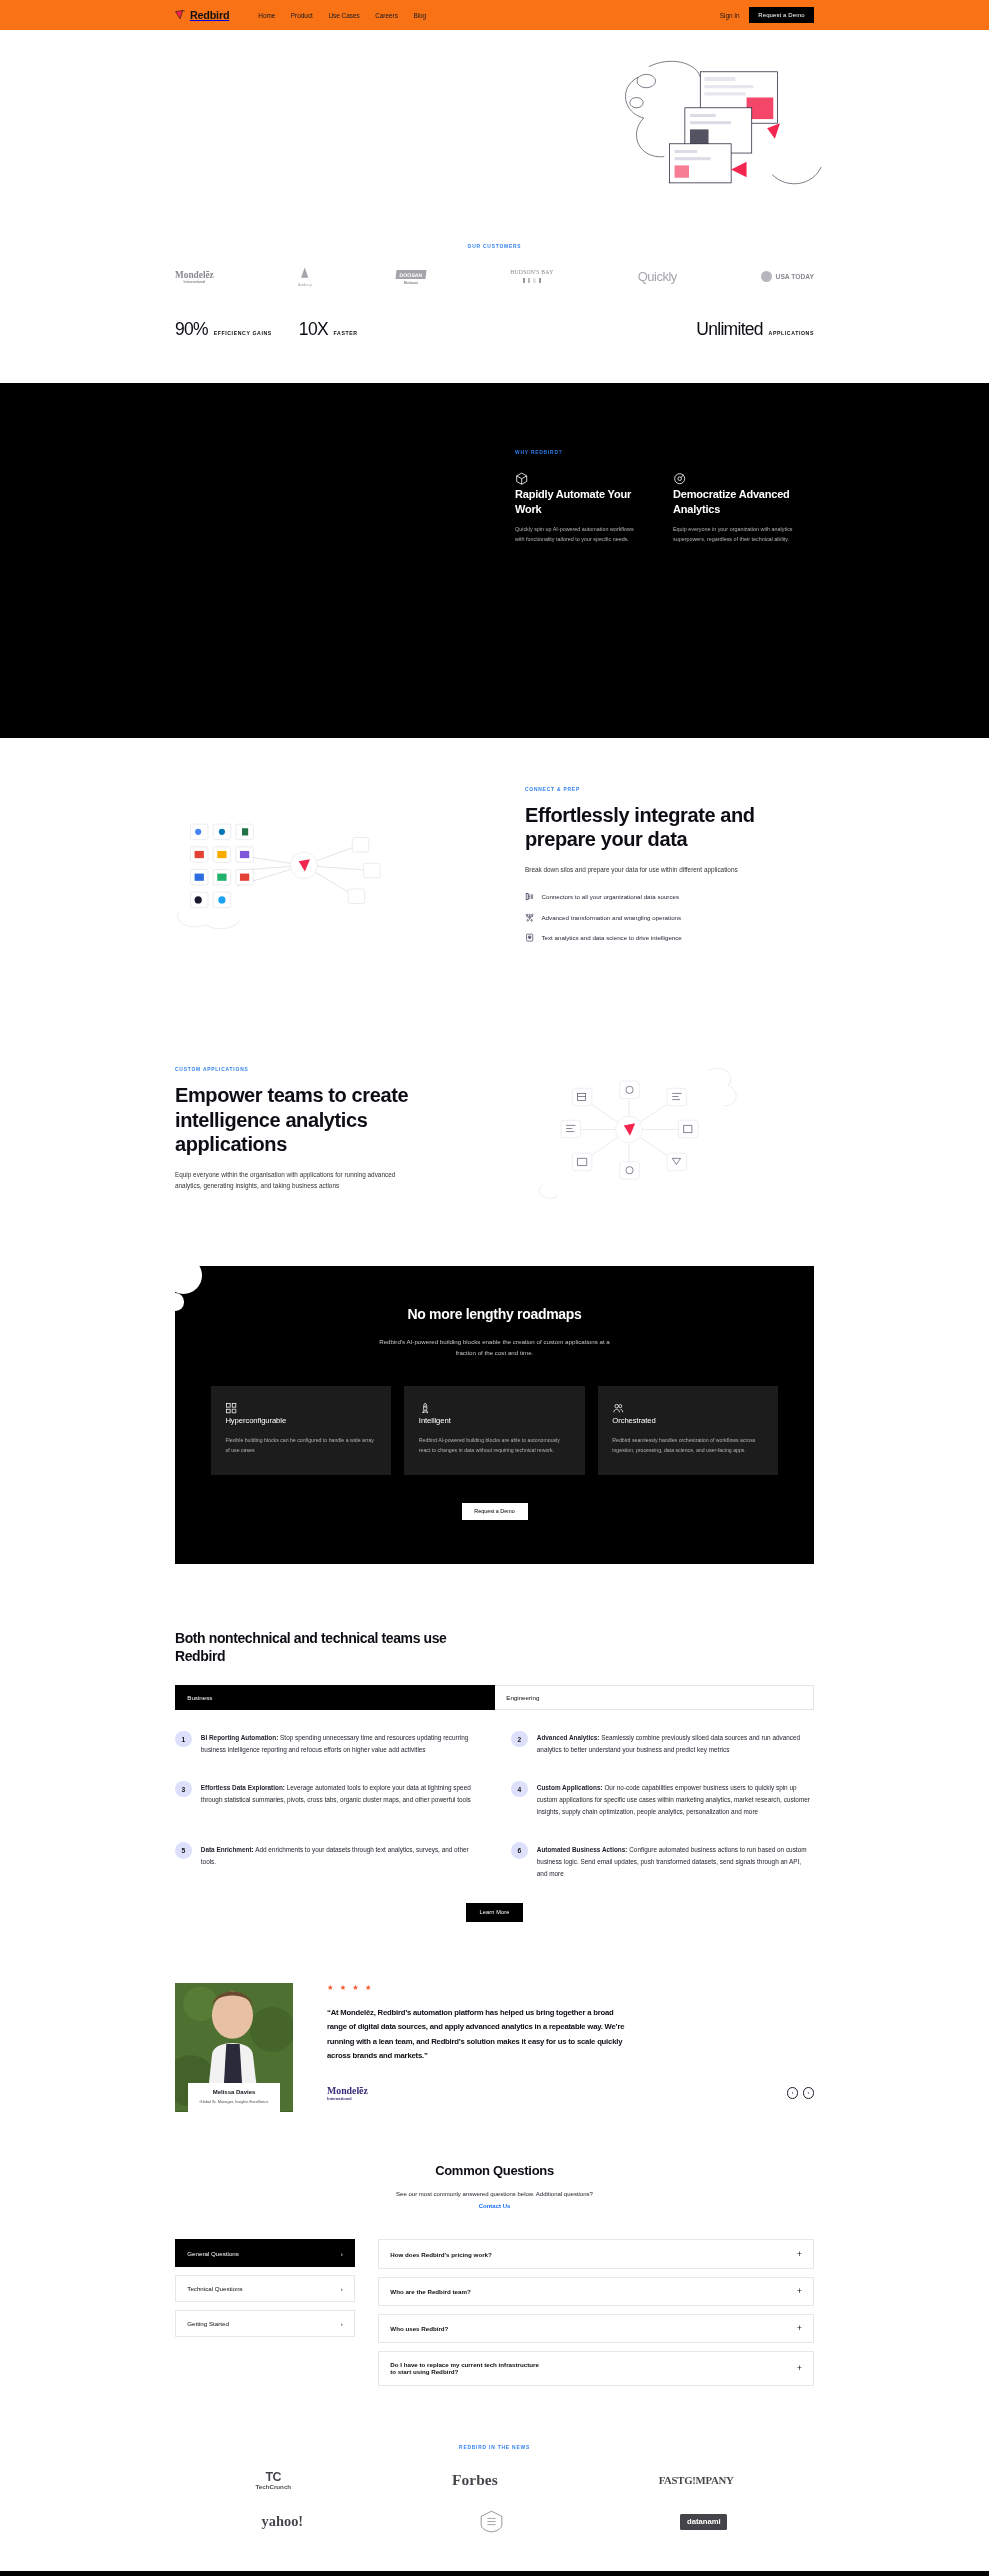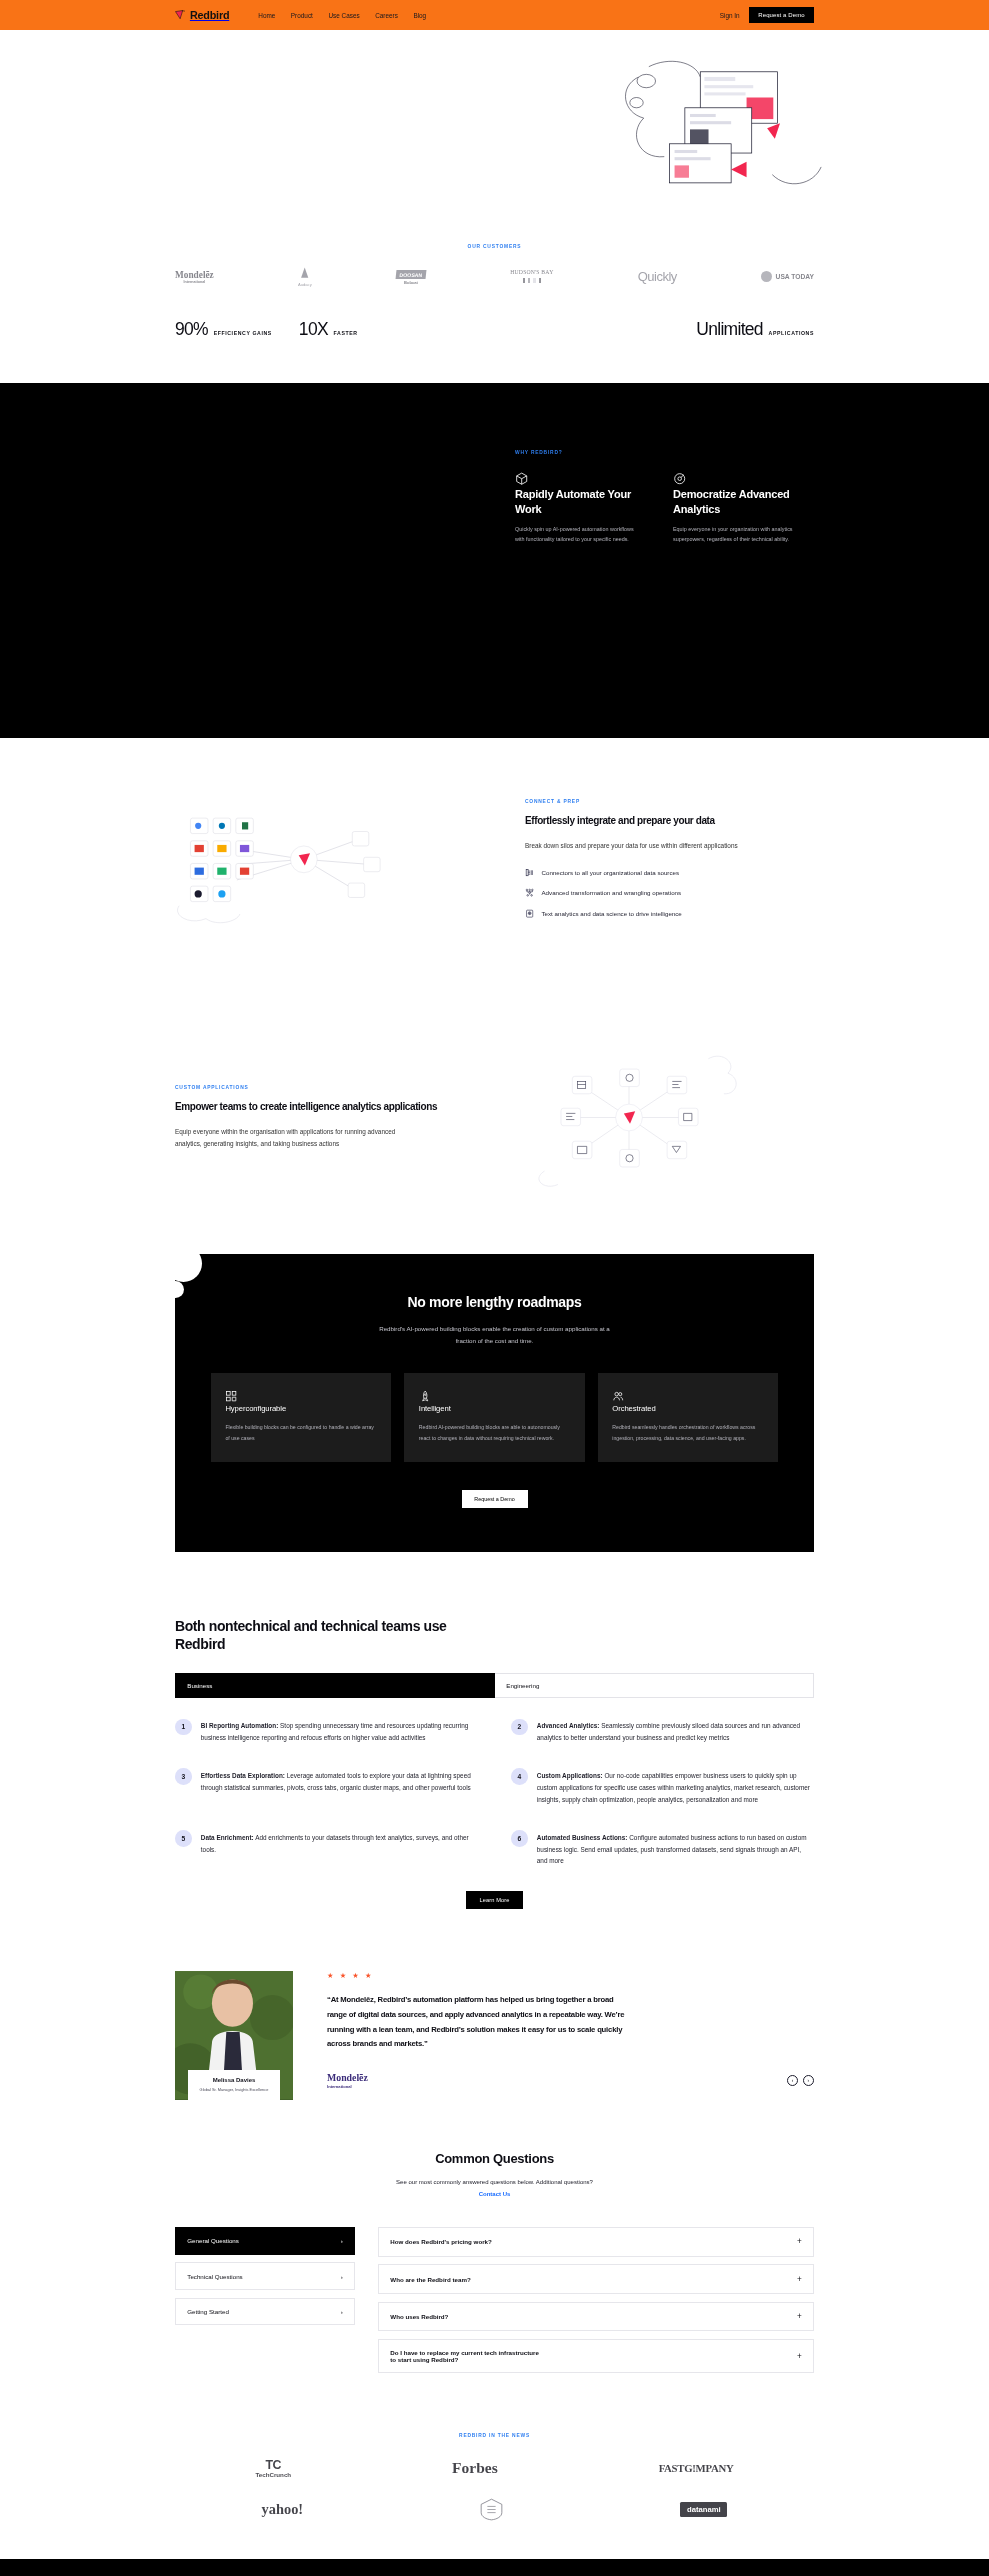--- a/index.html
+++ b/index.html
@@ -75,21 +75,21 @@
   .why-col { width:129px; }
   .why-icon { width:13.4px; height:13.4px; margin-bottom:11.3px; }
   .why-col h3 { font-size:11px; font-weight:700; line-height:1.35; letter-spacing:-0.2px; }
   .why-col p { margin-top:7.2px; font-size:5.4px; line-height:1.85; color:#b3b3bb; }
 
   
   .feature { padding:49px 175px; display:flex; gap:31px; align-items:center; }
   .feature.rev { flex-direction:row-reverse; }
   .feature-txt { width:289px; }
   .feature-txt h2 {
-    margin-top:11.3px; font-size:10px; line-height:1.22; font-weight:700; letter-spacing:-0.4px;
+    margin-top:11.3px; font-size:20px; line-height:1.22; font-weight:700; letter-spacing:-0.4px;
   }
   .feature-txt p.desc { margin-top:12.4px; font-size:6.4px; line-height:1.8; color:#333; width:247px; }
   .bullets { margin-top:16.5px; }
   .bullet { display:flex; align-items:center; gap:7.2px; margin-bottom:11.3px; }
   .bullet .bi { width:9.3px; height:9.3px; flex:none; }
   .bullet span.t { font-size:6.2px; color:#1e1e2d; }
   .feature-art { flex:1; height:155px; position:relative; }
 
   
   .roadmap-sec { padding:10.3px 0 31px; position:relative; }

